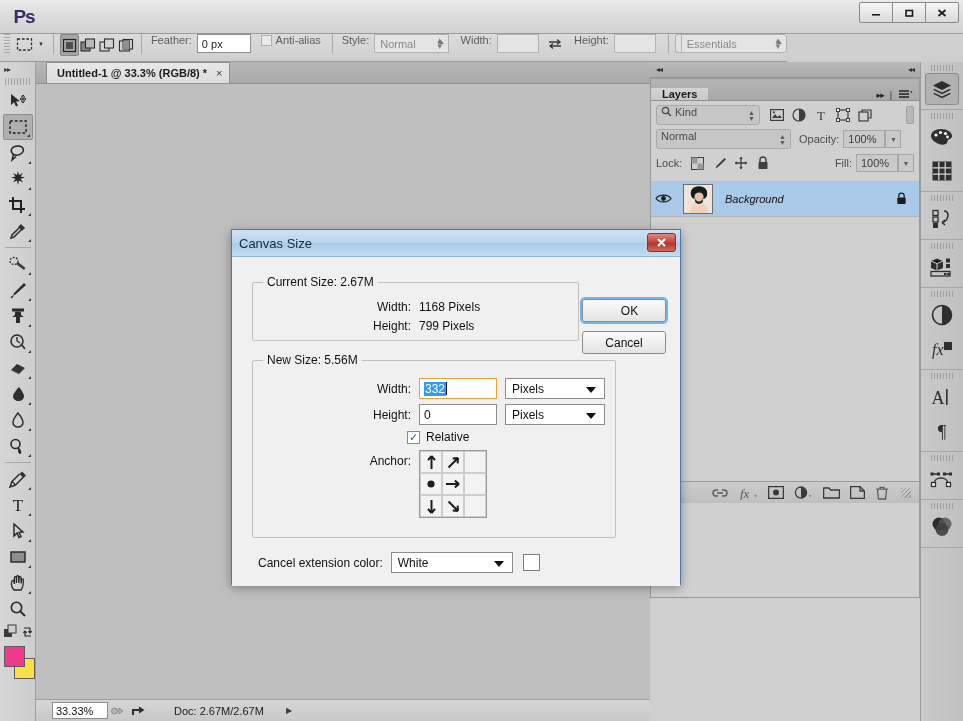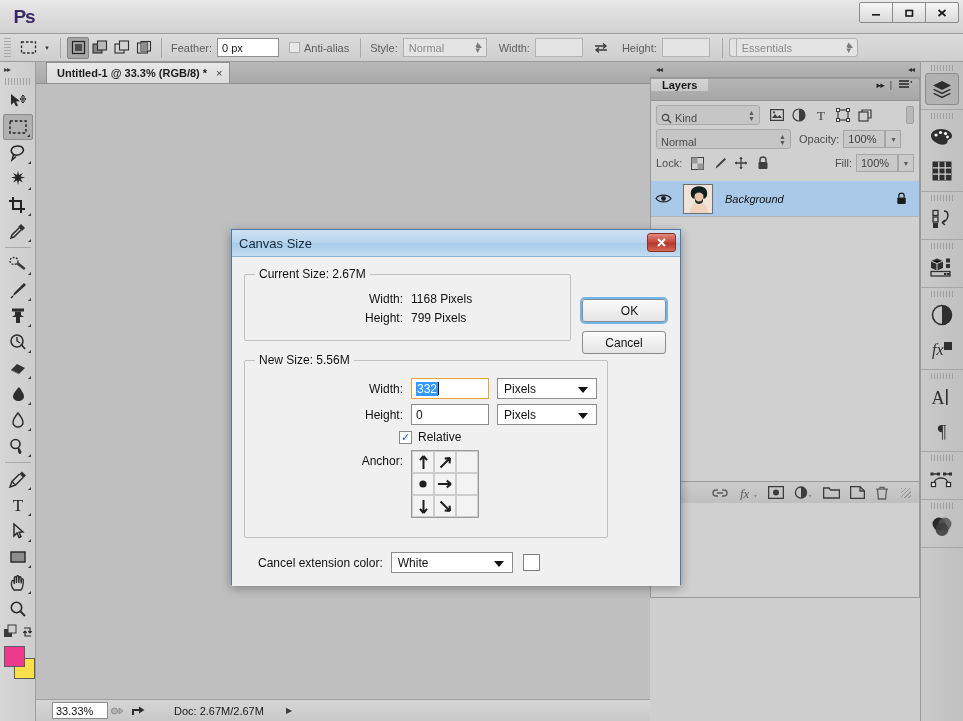--- a/index.html
+++ b/index.html
@@ -34,24 +34,24 @@
   .win-btn {
     width:34px; height:21px; border:1px solid #8a8a8a; background:linear-gradient(to bottom,#f6f6f6,#dadada);
     margin-left:-1px; display:flex; align-items:center; justify-content:center;
     font-size:11px; color:#222;
   }
   .win-btn:first-child { border-radius:2px 0 0 2px; }
   .win-btn:last-child { border-radius:0 2px 2px 0; }
 
   
   .optionsbar {
-    position:absolute; left:0; top:34px; width:963px; height:28px;
+    position:absolute; left:0; top:34px; width:787px; height:28px;
     background: linear-gradient(to bottom,#dcdcdc,#cecece);
     border-bottom:1px solid #9a9a9a;
-    display:flex; align-items:center; padding-left:4px;
+    display:flex; align-items:flex-start; padding-left:4px;
   }
   .grip { width:7px; height:20px; background:
       repeating-linear-gradient(to bottom,#a8a8a8 0,#a8a8a8 1px,transparent 1px,transparent 3px);
       margin-right:5px; }
   .opt-tool { width:24px;height:20px;display:flex;align-items:center;justify-content:center; }
   .opt-caret { width:14px;height:20px;display:flex;align-items:center;justify-content:center;font-size:7px;color:#333; }
   .opt-sep { width:1px;height:20px;background:#a9a9a9;margin:0 6px; }
   .opt-btn {
     width:22px;height:22px;border:1px solid transparent;display:flex;align-items:center;justify-content:center;
   }
@@ -132,32 +132,32 @@
   .dock { position:absolute;left:650px;top:62px;width:270px;height:659px;background:#cfcfcf; }
   .dock-topbar {
     height:16px; background:linear-gradient(to bottom,#b9b9b9,#ababab);
     display:flex;align-items:center;justify-content:space-between;padding:0 6px;
     border-bottom:1px solid #969696;
   }
   .dock-arrows { font-size:8px;color:#333;letter-spacing:-1px;}
   .panel { background:#d0d0d0; border:1px solid #9a9a9a; }
   .panel-tabs {
     height:22px;background:linear-gradient(to bottom,#b5b5b5,#a7a7a7);
-    display:flex;align-items:flex-start; border-bottom:1px solid #919191;gap:31px;
+    display:flex;align-items:flex-end; border-bottom:1px solid #919191;gap:31px;
   }
   .ptab {
     padding:0 11px;display:flex;align-items:center;font-size:11px;font-weight:bold;color:#181818;
   }
   .ptab.active { background:linear-gradient(to bottom,#d4d4d4,#c9c9c9); }
   .ptab-right { margin-left:auto;display:flex;align-items:center;padding-right:6px;gap:6px; }
   .panel-body { background:#d0d0d0; padding:4px 5px; }
   .row { display:flex;align-items:center; margin-bottom:4px; }
   .pselect {
     height:20px;border:1px solid #a9a9a9;background:#c6c6c6;border-radius:3px;
-    display:flex;align-items:flex-end;font-size:11px;color:#4a4a4a;padding:0 4px;position:relative;
+    display:flex;align-items:flex-start;font-size:11px;color:#4a4a4a;padding:0 4px;position:relative;
   }
   .pselect .ud { position:absolute;right:4px;top:4px;font-size:7px;color:#5a5a5a;line-height:6px;}
   .pico { width:22px;height:20px;display:flex;align-items:center;justify-content:center; }
   .plabel { font-size:11px;color:#4c4c4c;margin:0 4px; }
   .pvalue {
     height:18px;border:1px solid #a6a6a6;background:#c9c9c9;font-size:11px;color:#3d3d3d;
     display:flex;align-items:center;padding:0 4px;
   }
   .layer-row {
     height:36px;background:#aac9e8;display:flex;align-items:center;
@@ -197,21 +197,21 @@
   }
   .dlg-title-text { font-size:13px;color:#122a3f; }
   .dlg-close {
     position:absolute;right:4px;top:3px;width:29px;height:19px;border-radius:3px;
     background:linear-gradient(to bottom,#e08a80 0%,#c6483c 45%,#b3382c 55%,#d4675a 100%);
     border:1px solid #8e2f25;display:flex;align-items:center;justify-content:center;
     color:#fff;font-size:12px;font-weight:bold;
   }
   .dlg-body { position:relative;height:329px;background:#f0f0f0;padding:10px 12px; }
   fieldset.group {
-    border:1px solid #c0c0c0;border-radius:2px;padding:6px 10px 10px 10px;margin:0;
+    border:1px solid #c0c0c0;border-radius:2px;padding:6px 10px 2px 10px;margin:8px;
     background:#f0f0f0;
   }
   fieldset.group legend { font-size:12px;color:#111;padding:0 4px; }
   .frow { display:flex;align-items:center;margin:5px 0; }
   .flabel { font-size:12px;color:#111;text-align:right; }
   .fvalue { font-size:12px;color:#111;margin-left:8px; }
   .tinput {
     width:78px;height:21px;border:1px solid #8c8c8c;background:#fff;
     font-size:12px;color:#111;display:flex;align-items:center;padding-left:4px;
   }

